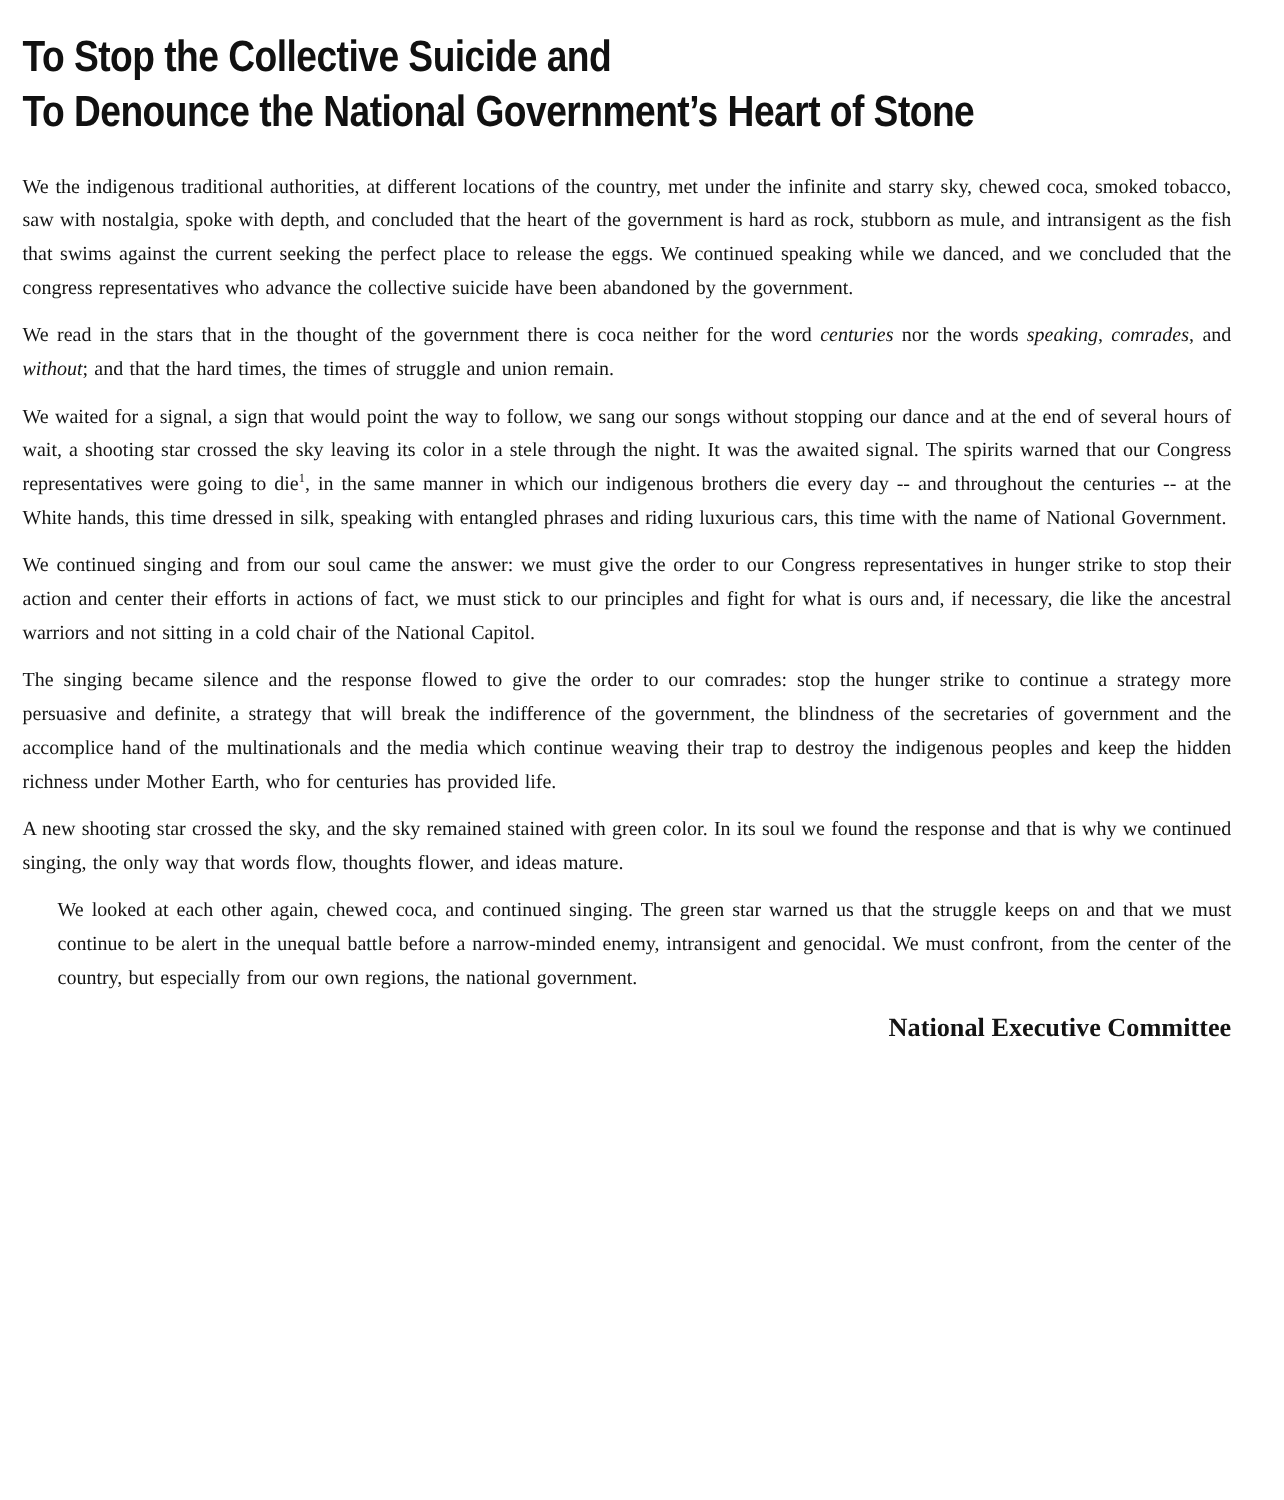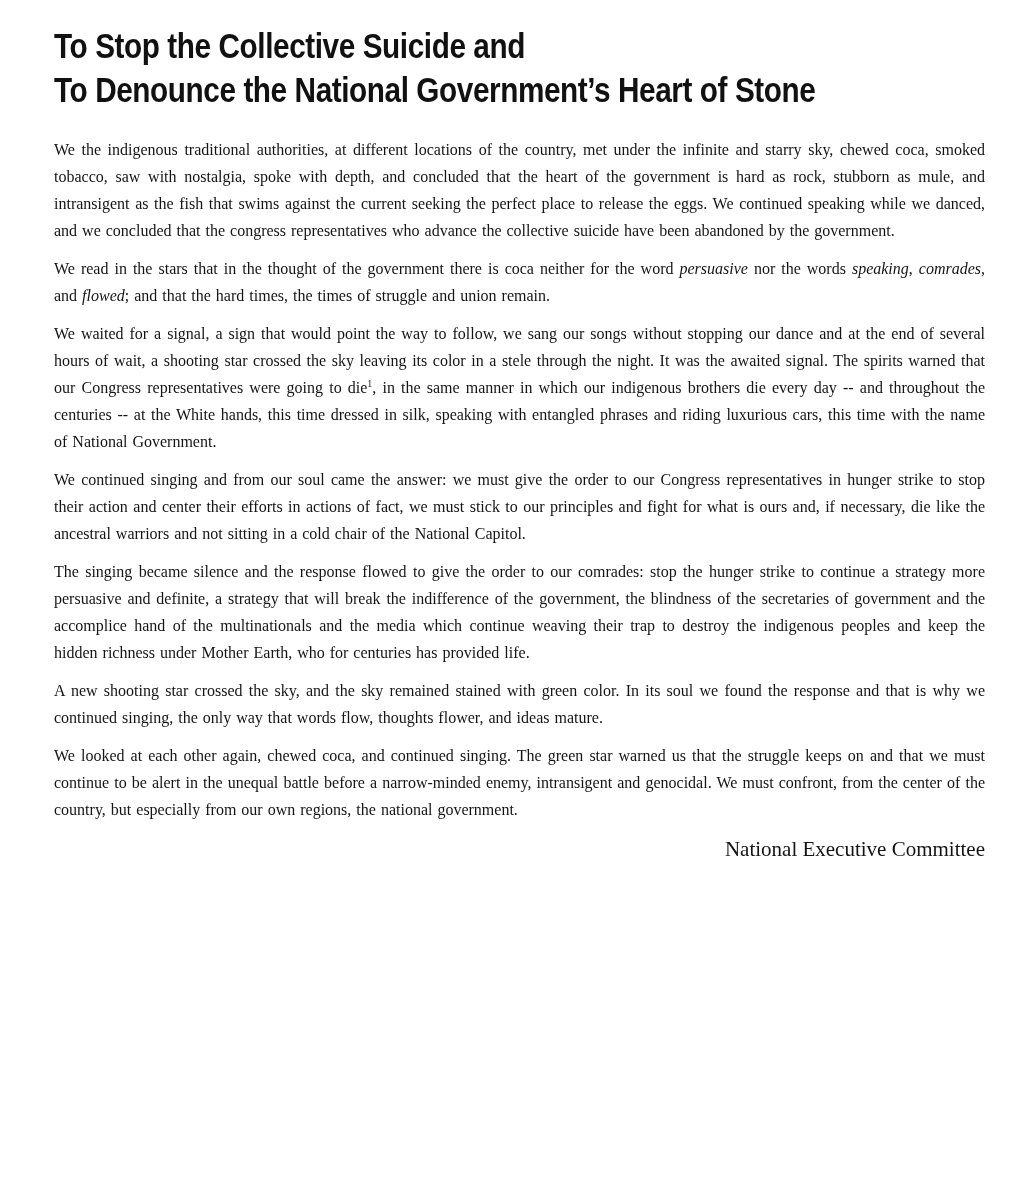--- a/index.html
+++ b/index.html
@@ -7,21 +7,21 @@
   body {
     width: 1027px;
     height: 1200px;
     overflow: hidden;
     font-family: "Liberation Serif", serif;
     color: #141414;
   }
   .page {
     width: 1027px;
     height: 1200px;
-    padding: 24px 42px 0 54px;
+    padding: 24px 42px 0 18px;
     background: #ffffff;
   }
   .doc-title {
     font-family: "Liberation Sans", sans-serif;
     font-weight: 700;
     font-size: 35px;
     line-height: 44px;
     letter-spacing: -0.5px;
     white-space: nowrap;
     transform: scaleX(0.85);
@@ -30,49 +30,49 @@
     color: #111111;
   }
   .doc-title .title-line { display: block; }
   .doc-body p {
     font-size: 16px;
     line-height: 27px;
     text-align: justify;
     margin-bottom: 11px;
     word-spacing: 1px;
   }
-  .doc-body p:last-child { margin-bottom: 0; }
+  .doc-body p:last-child { margin-bottom: 0; margin-left: 28px; }
   .doc-body i { font-style: italic; }
   .doc-body sup {
     font-size: 0.62em;
     vertical-align: super;
     line-height: 0;
   }
   .signature {
     margin-top: 12px;
     text-align: right;
     font-size: 21px;
     line-height: 28px;
   }
-  .signature .sig-bold { font-weight: 400; }
+  .signature .sig-bold { font-weight: 700; }
   .signature .sig-date { font-weight: 400; }
 </style>
 </head>
 <body>
 
 <div class="page">
 
   <h1 class="doc-title">
     <span class="title-line">To Stop the Collective Suicide and</span>
     <span class="title-line">To Denounce the National Government’s Heart of Stone</span>
   </h1>
 
   <div class="doc-body">
     <p><span>We the indigenous traditional authorities, at different locations of the country, met under the infinite and starry sky, chewed coca, smoked tobacco, saw with nostalgia, spoke with depth, and concluded that the heart of the government is hard as rock, stubborn as mule, and intransigent as the fish that swims against the current seeking the perfect place to release the eggs.  We continued speaking while we danced, and we concluded that the congress representatives who advance the collective suicide have been abandoned by the government.</span></p>
-    <p><span>We read in the stars that in the thought of the government there is coca neither for the word </span><i>persuasive</i><span> nor the words </span><i>speaking</i><span>, </span><i>comrades</i><span>, and </span><i>flowed</i><span>; and that the hard times, the times of struggle and union remain.</span></p>
+    <p><span>We read in the stars that in the thought of the government there is coca neither for the word </span><i>centuries</i><span> nor the words </span><i>speaking</i><span>, </span><i>comrades</i><span>, and </span><i>without</i><span>; and that the hard times, the times of struggle and union remain.</span></p>
     <p><span>We waited for a signal, a sign that would point the way to follow, we sang our songs without stopping our dance and at the end of several hours of wait, a shooting star crossed the sky leaving its color in a stele through the night. It was the awaited signal.  The spirits warned that our Congress representatives were going to die</span><sup>1</sup><span>, in the same manner in which our indigenous brothers die every day -- and throughout the centuries -- at the White hands, this time dressed in silk, speaking with entangled phrases and riding luxurious cars, this time with the name of National Government.</span></p>
     <p><span>We continued singing and from our soul came the answer: we must give the order to our Congress representatives in hunger strike to stop their action and center their efforts in actions of fact, we must stick to our principles and fight for what is ours and, if necessary, die like the ancestral warriors and not sitting in a cold chair of the National Capitol.</span></p>
     <p><span>The singing became silence and the response flowed to give the order to our comrades: stop the hunger strike to continue a strategy more persuasive and definite, a strategy that will break the indifference of the government, the blindness of the secretaries of government and the accomplice hand of the multinationals and the media which continue weaving their trap to destroy the indigenous peoples and keep the hidden richness under Mother Earth, who for centuries has provided life.</span></p>
     <p><span>A new shooting star crossed the sky, and the sky remained stained with green color.  In its soul we found the response and that is why we continued singing, the only way that words flow, thoughts flower, and ideas mature.</span></p>
     <p><span>We looked at each other again, chewed coca, and continued singing.  The green star warned us that the struggle keeps on and that we must continue to be alert in the unequal battle before a narrow-minded enemy, intransigent and genocidal. We must confront, from the center of the country, but especially from our own regions, the national government.</span></p>
   </div>
 
   <div class="signature">
     <div class="sig-bold">National Executive Committee</div>
   </div>

